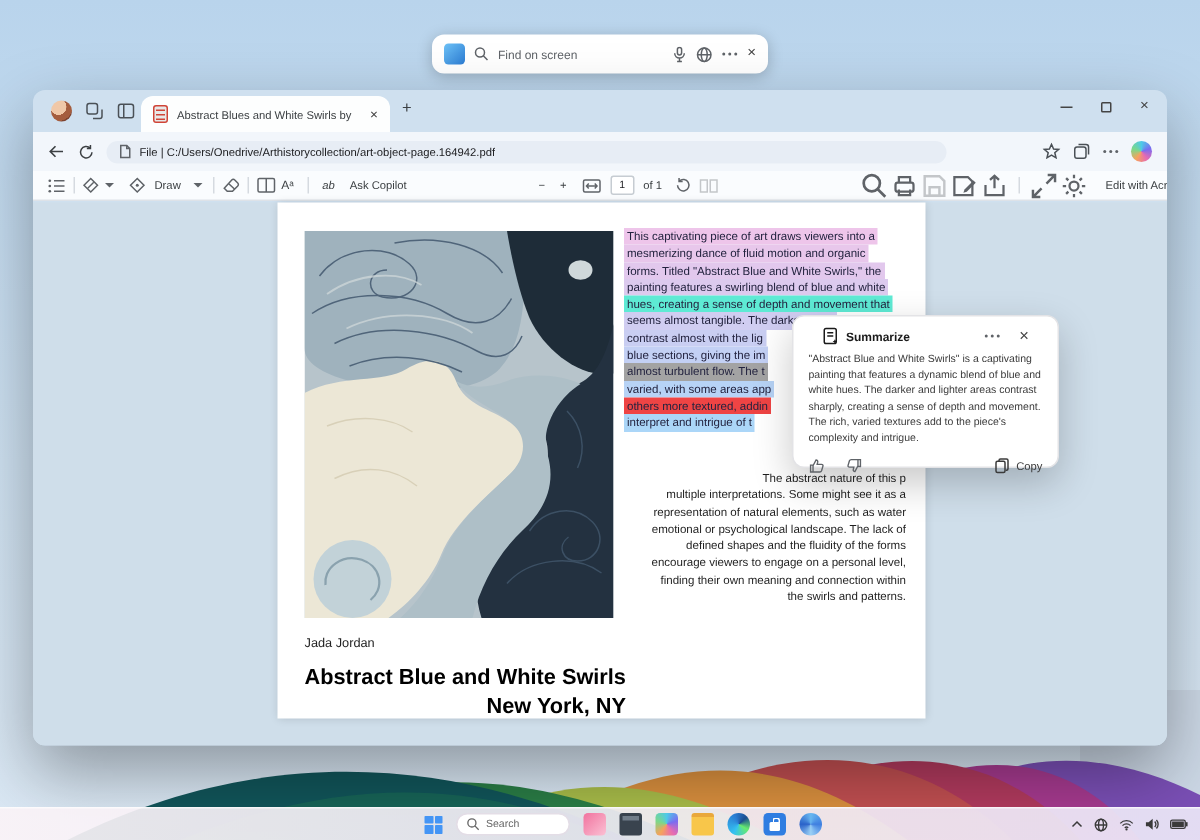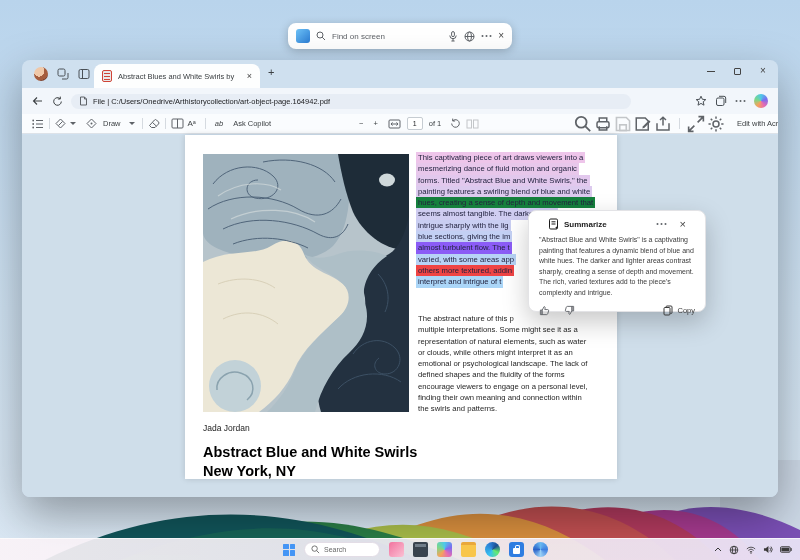--- a/index.html
+++ b/index.html
@@ -46,34 +46,34 @@
             display:flex; align-items:center; font-size:7.5px; color:#3c4043; }
   #pdfbar .grp { display:flex; align-items:center; gap:2px; }
   .vsep { width:1px; height:11px; background:#d5dae0; margin:0 5px; }
   .pgbox { width:16px; height:13px; background:#fff; border:1px solid #c6ccd2; border-radius:2px;
            font-size:7px; display:flex; align-items:center; justify-content:center; color:#202124; }
   .btxt { padding:0 4px; white-space:nowrap; }
   .dim { opacity:.35; }
   .chev { width:0; height:0; border-left:3px solid transparent; border-right:3px solid transparent; border-top:3px solid #5f6368; margin:0 2px; }
 
   #pdfarea { left:0; top:75px; width:100%; height:362px; background:#cfdeea; }
-  #page { position:absolute; left:163px; top:0; width:432px; height:344px; background:#fff; box-shadow:0 0 6px rgba(0,0,0,.15); }
+  #page { position:absolute; left:163px; top:0; width:432px; height:344px; background:#fff; box-shadow:0 0 6px rgba(0,0,0,.15);text-align:right; }
   #painting { position:absolute; left:18px; top:19px; width:206px; height:258px; }
 
   
   #para1 { position:absolute; left:233px; top:17px; width:186px; }
   #para2 { position:absolute; left:233px; top:178px; width:186px; }
   .line { display:block; white-space:nowrap; font-size:7.7px; line-height:11.3px; }
   #para1 .line { color:#23233f; width:fit-content; padding:0 2px; margin-left:-2px; }
   #para2 .line { color:#1f1f1f; }
   #para1 .line:nth-child(1){background:#eec5ea}#para1 .line:nth-child(2){background:#e8c7eb}
   #para1 .line:nth-child(3){background:#e2c8ed}#para1 .line:nth-child(4){background:#dccaee}
-  #para1 .line:nth-child(5){background:#15803d}#para1 .line:nth-child(6){background:#d0cdf1}
+  #para1 .line:nth-child(5){background:#5eead4}#para1 .line:nth-child(6){background:#d0cdf1}
   #para1 .line:nth-child(7){background:#c9cef2}#para1 .line:nth-child(8){background:#c3d0f4}
-  #para1 .line:nth-child(9){background:#8b5cf6}#para1 .line:nth-child(10){background:#b7d3f6}
+  #para1 .line:nth-child(9){background:#a3a3a3}#para1 .line:nth-child(10){background:#b7d3f6}
   #para1 .line:nth-child(11){background:#ef4444}#para1 .line:nth-child(12){background:#abd6f8}
   #artist { position:absolute; left:18px; top:288px; font-size:8.5px; color:#222; }
   #arttitle { position:absolute; left:18px; top:308px; font-size:14.5px; line-height:19px; font-weight:bold; color:#000; }
 
   
   #popup { left:528px; top:210px; width:178px; height:102px; background:#fff; border:1px solid #e3e3e6;
            border-radius:8px; box-shadow:0 10px 26px rgba(0,0,0,.22); z-index:30; display:flex; flex-direction:column; }
   #popup header { display:flex; align-items:center; gap:5px; padding:7px 19px 3px; }
   #popup header .t { font-size:8px; font-weight:bold; color:#1a1a1a; flex:1; }
   #popup .body { font-size:7px; line-height:10.6px; color:#3b3b3b; padding:2px 10px 0; flex:1; }
@@ -342,33 +342,32 @@
         </g>
       </svg>
 
       <div id="para1">
         <span class="line">This captivating piece of art draws viewers into a</span>
         <span class="line">mesmerizing dance of fluid motion and organic</span>
         <span class="line">forms. Titled "Abstract Blue and White Swirls," the</span>
         <span class="line">painting features a swirling blend of blue and white</span>
         <span class="line">hues, creating a sense of depth and movement that</span>
         <span class="line">seems almost tangible. The darker blues</span>
-        <span class="line">intrigue sharply with the lig</span>
+        <span class="line">contrast almost with the lig</span>
         <span class="line">blue sections, giving the im</span>
         <span class="line">almost turbulent flow. The t</span>
         <span class="line">varied, with some areas app</span>
         <span class="line">others more textured, addin</span>
         <span class="line">interpret and intrigue of t</span>
       </div>
 
       <div id="para2">
         <span class="line">The abstract nature of this p</span>
         <span class="line">multiple interpretations. Some might see it as a</span>
         <span class="line">representation of natural elements, such as water</span>
-        <span class="line">or clouds, while others might interpret it as an</span>
         <span class="line">emotional or psychological landscape. The lack of</span>
         <span class="line">defined shapes and the fluidity of the forms</span>
         <span class="line">encourage viewers to engage on a personal level,</span>
         <span class="line">finding their own meaning and connection within</span>
         <span class="line">the swirls and patterns.</span>
       </div>
 
       <div id="artist">Jada Jordan</div>
       <div id="arttitle">
         <div>Abstract Blue and White Swirls</div>

